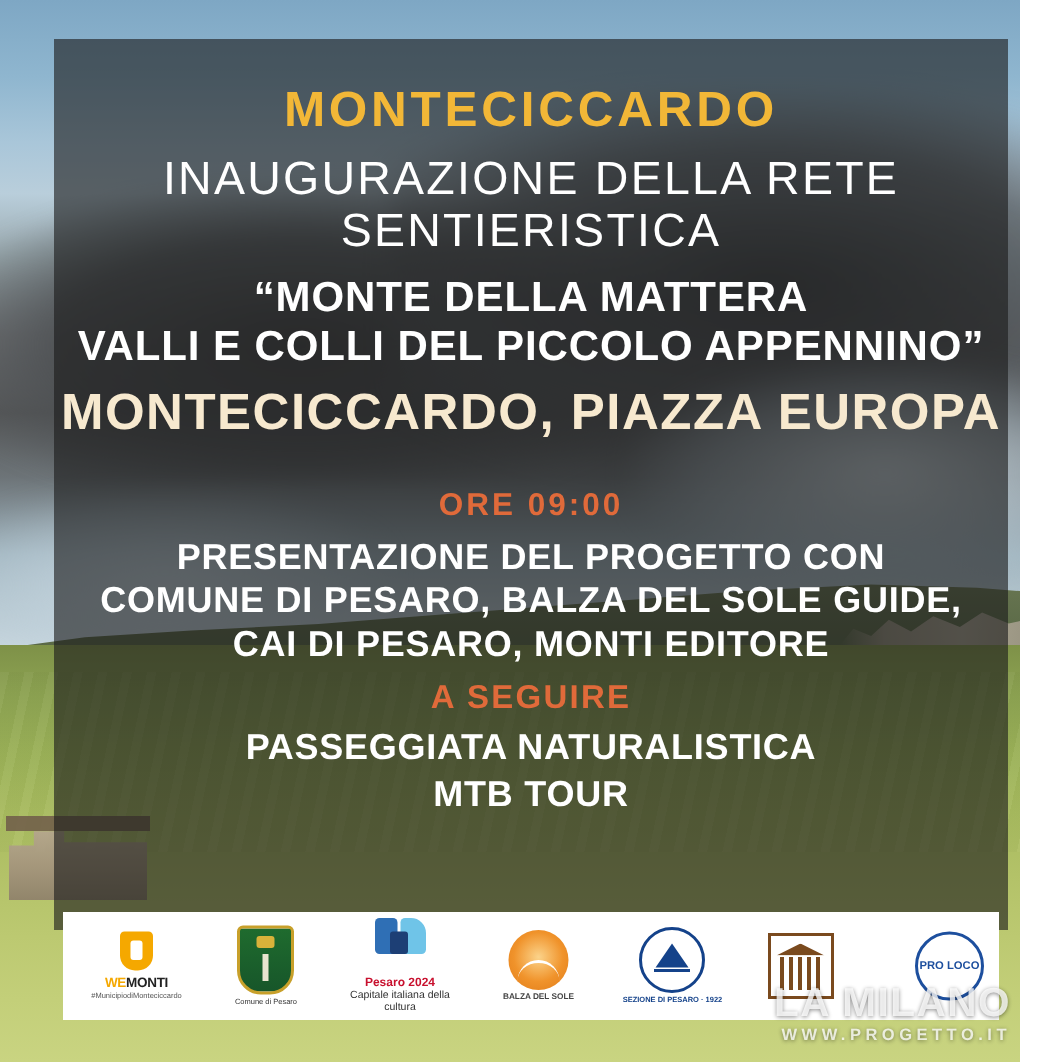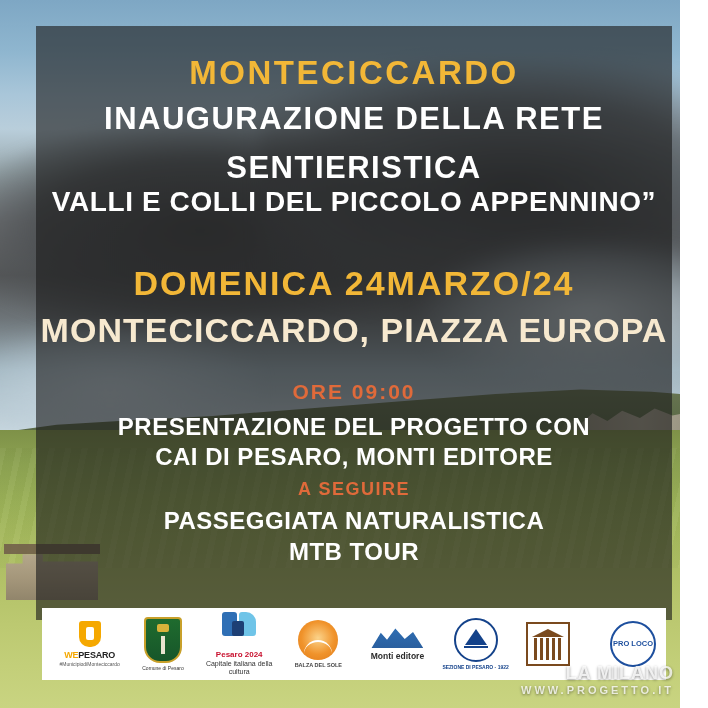--- a/index.html
+++ b/index.html
@@ -160,21 +160,21 @@
     margin-top: 28px;
     font-size: 33px;
     font-weight: bold;
     letter-spacing: 2.5px;
     color: #f2b737;
     text-transform: uppercase;
   }
   .t-sub1 {
     margin-top: 10px;
     font-size: 31px;
-    font-weight: bold;
+    font-weight: normal;
     letter-spacing: 1.5px;
     line-height: 1.12;
     color: #ffffff;
     text-transform: uppercase;
   }
   .t-quote {
     margin-top: 10px;
     font-size: 28px;
     font-weight: bold;
     letter-spacing: 0.6px;
@@ -210,21 +210,21 @@
     margin-top: 8px;
     font-size: 24px;
     font-weight: bold;
     letter-spacing: 0.5px;
     line-height: 1.22;
     color: #ffffff;
     text-transform: uppercase;
   }
   .t-next {
     margin-top: 8px;
-    font-size: 18px;
+    font-size: 22px;
     font-weight: bold;
     letter-spacing: 1.5px;
     color: #e06a3a;
     text-transform: uppercase;
   }
   .t-act {
     margin-top: 6px;
     font-size: 24px;
     font-weight: bold;
     letter-spacing: 0.5px;
@@ -405,21 +405,21 @@
 
   
   .watermark {
     position: absolute;
     right: 6px; bottom: 12px;
     text-align: right;
     color: rgba(255,255,255,0.78);
     font-weight: bold;
     pointer-events: none;
   }
-  .wm-main { font-size: 18px; letter-spacing: 1px; text-shadow: 0 1px 3px rgba(0,0,0,0.45); }
+  .wm-main { font-size: 27px; letter-spacing: 1px; text-shadow: 0 1px 3px rgba(0,0,0,0.45); }
   .wm-sub { font-size: 11px; letter-spacing: 3px; text-shadow: 0 1px 3px rgba(0,0,0,0.45); }
 </style>
 </head>
 <body>
 
 <div class="poster">
 
   <div class="bg-sky"></div>
   <div class="cloud-dark-1"></div>
   <div class="cloud-dark-2"></div>
@@ -431,41 +431,42 @@
   <div class="field"></div>
   <div class="field-stripe-a"></div>
   <div class="farmhouse-roof"></div>
   <div class="farmhouse"></div>
 
   <div class="overlay"></div>
 
   <div class="content">
     <div class="t-title">MONTECICCARDO</div>
     <div class="t-sub1">INAUGURAZIONE DELLA RETE</div>
-    <div class="t-sub1" style="margin-top:14px">SENTIERISTICA</div>
+    <div class="t-sub1" style="margin-top:0">SENTIERISTICA</div>
+    <div class="t-quote">“MONTE DELLA MATTERA</div>
     <div class="t-quote" style="margin-top:0">VALLI E COLLI DEL PICCOLO APPENNINO”</div>
 
-    <div class="t-date">DOMENICA 24MARZO/24</div>
     <div class="t-place">MONTECICCARDO, PIAZZA EUROPA</div>
 
     <div class="t-hour">ORE 09:00</div>
     <div class="t-prog">PRESENTAZIONE DEL PROGETTO CON</div>
+    <div class="t-prog" style="margin-top:0">COMUNE DI PESARO, BALZA DEL SOLE GUIDE,</div>
     <div class="t-prog" style="margin-top:0">CAI DI PESARO, MONTI EDITORE</div>
 
     <div class="t-next">A SEGUIRE</div>
     <div class="t-act">PASSEGGIATA NATURALISTICA</div>
     <div class="t-act" style="margin-top:0">MTB TOUR</div>
   </div>
 
   <div class="logobar">
 
     <div class="logo lg-wepesaro">
       <div class="wp-mark"></div>
       <div class="wp-name">
-        <b>WE</b><span>PESARO</span>
+        <b>WE</b><span>MONTI</span>
       </div>
       <div class="wp-sub">#MunicipiodiMonteciccardo</div>
     </div>
 
     <div class="logo lg-comune">
       <div class="crest"></div>
       <div class="cap">Comune di Pesaro</div>
     </div>
 
     <div class="logo lg-pesaro2024">
@@ -477,24 +478,20 @@
       <div class="p24-t1">Pesaro 2024</div>
       <div class="p24-t2">Capitale italiana
 della cultura</div>
     </div>
 
     <div class="logo lg-balza">
       <div class="balza-circ"></div>
       <div class="balza-txt">BALZA DEL SOLE</div>
     </div>
 
-    <div class="logo lg-monti">
-      <div class="monti-peaks"></div>
-      <div class="monti-txt">Monti editore</div>
-    </div>
 
     <div class="logo lg-cai">
       <div class="cai-circ"></div>
       <div class="cai-txt">SEZIONE DI PESARO · 1922</div>
     </div>
 
     <div class="logo lg-ente">
       <div class="ente-box"></div>
     </div>
 

